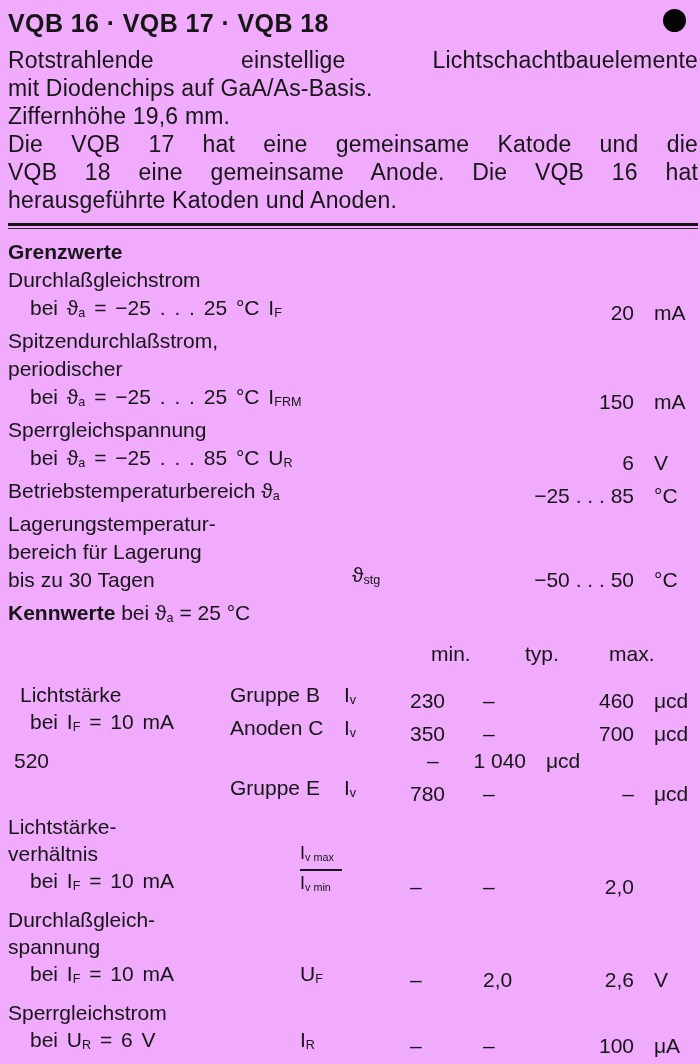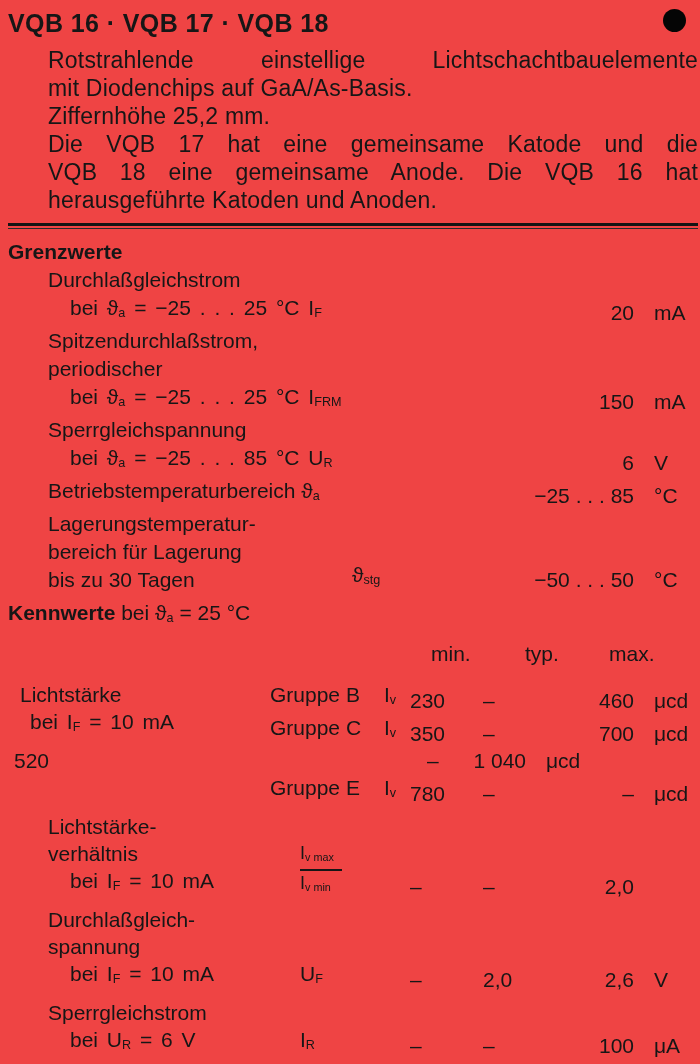--- a/index.html
+++ b/index.html
@@ -1,40 +1,40 @@
 <!DOCTYPE html>
 <html><head>
 <meta charset="utf-8">
 <style>
   html,body{margin:0;padding:0;background:#e8e8e8;}
   .page{
     position:relative;
     width:700px;height:1064px;
     box-sizing:border-box;
-    background:#ef4444;
+    background:#f0abfc;
     color:#161616;
     font-family:"Liberation Sans","DejaVu Sans",sans-serif;
     padding:6px 2px 0 8px;
     overflow:hidden;
   }
   sub{font-size:0.60em;vertical-align:-0.16em;letter-spacing:0;}
   
   .hdr-row{display:flex;justify-content:space-between;align-items:flex-start;}
   .title{font-size:25px;font-weight:bold;letter-spacing:0.4px;margin:2px 0 0 0;line-height:30px;}
   .dot{width:23px;height:23px;border-radius:50%;background:#050505;margin:3px 12px 0 0;flex:0 0 auto;}
   
   .intro{margin-top:8px;font-size:23px;line-height:32px;letter-spacing:0.2px;}
   .intro .ln{white-space:nowrap;}
   .intro .j{white-space:normal;text-align:justify;text-align-last:justify;}
   
   .rule{height:0;border-top:3px solid #141414;border-bottom:1.5px solid #2a2a2a;padding-top:1.5px;margin:9px 0 8px 0;}
   
   .spec{font-size:21px;}
   .sec-head{font-weight:bold;font-size:21px;line-height:29px;margin-top:6px;}
-  .ln{line-height:28px;margin-left:40px;}
+  .ln{line-height:28px;}
   .ind{padding-left:22px;word-spacing:3px;}
   .lrow{display:grid;grid-template-columns:396px 236px 1fr;align-items:end;}
   .lrow .val{text-align:right;padding-right:6px;line-height:28px;}
   .lrow .unit{padding-left:14px;line-height:28px;}
   .lbl{position:relative;}
   .sym{position:absolute;bottom:0;line-height:28px;}
   .sym-stg{left:344px;}
   .sym-k{left:292px;line-height:27px;}
   
   .kw-head{margin-top:4px;line-height:29px;}
@@ -61,21 +61,21 @@
 <div class="page">
 
   <div class="hdr-row">
     <h1 class="title">VQB 16 · VQB 17 · VQB 18</h1>
     <span class="dot"></span>
   </div>
 
   <div class="intro">
     <div class="ln j">Rotstrahlende einstellige Lichtschachtbauelemente</div>
     <div class="ln">mit Diodenchips auf GaA/As-Basis.</div>
-    <div class="ln">Ziffernhöhe 25,2 mm.</div>
+    <div class="ln">Ziffernhöhe 19,6 mm.</div>
     <div class="ln j">Die VQB 17 hat eine gemeinsame Katode und die</div>
     <div class="ln j">VQB 18 eine gemeinsame Anode. Die VQB 16 hat</div>
     <div class="ln">herausgeführte Katoden und Anoden.</div>
   </div>
 
   <div class="rule"></div>
 
   <section class="spec">
     <div class="sec-head">Grenzwerte</div>
 
@@ -145,21 +145,21 @@
       <div class="lum-l2"><span>bei I</span><sub>F</sub><span> = 10 mA</span></div>
 
       <div class="krow">
         <div class="lbl ln"><span class="grp">Gruppe B</span><span class="gsym"><span>I</span><sub>v</sub></span></div>
         <div class="cmin">230</div>
         <div class="ctyp">–</div>
         <div class="cmax">460</div>
         <div class="unit">μcd</div>
       </div>
       <div class="krow">
-        <div class="lbl ln"><span class="grp">Gruppe C</span><span class="gsym"><span>I</span><sub>v</sub></span></div>
+        <div class="lbl ln"><span class="grp">Anoden C</span><span class="gsym"><span>I</span><sub>v</sub></span></div>
         <div class="cmin">350</div>
         <div class="ctyp">–</div>
         <div class="cmax">700</div>
         <div class="unit">μcd</div>
       </div>
       <div class="krow">
         <div class="cmin">520</div>
         <div class="ctyp">–</div>
         <div class="cmax">1 040</div>
         <div class="unit">μcd</div>

